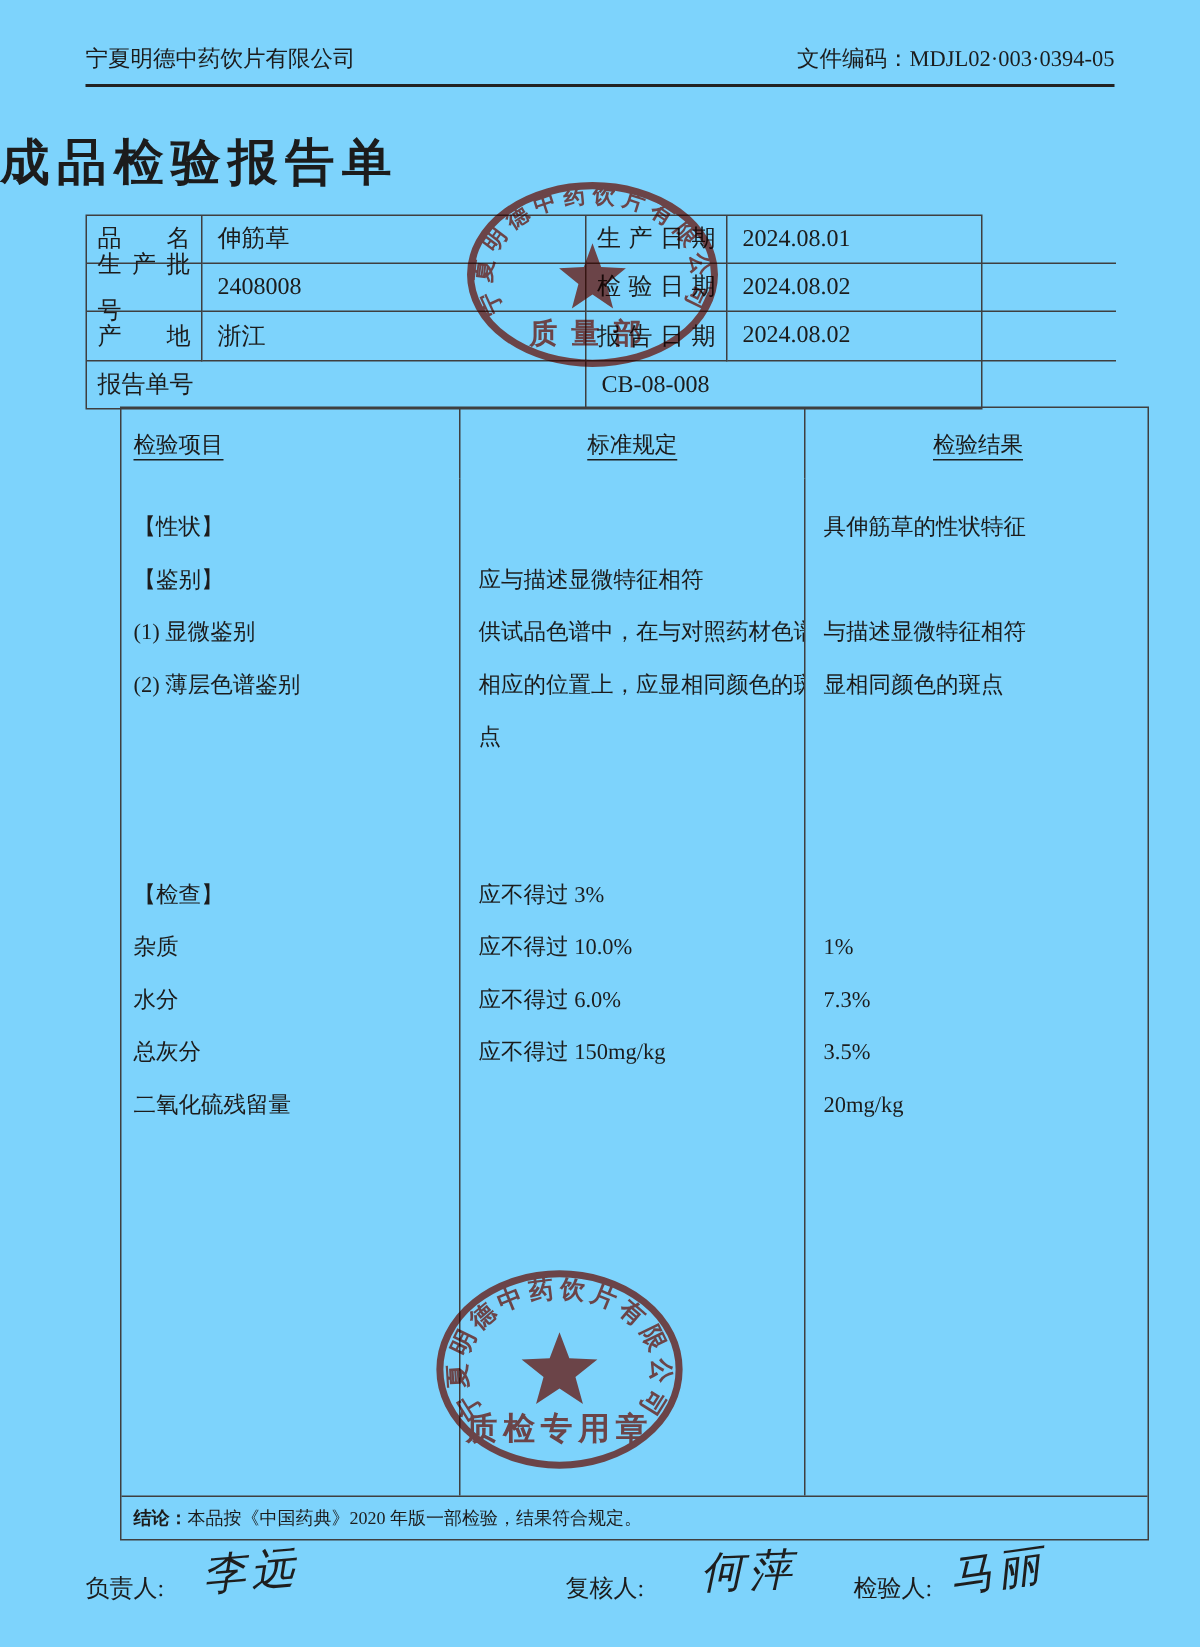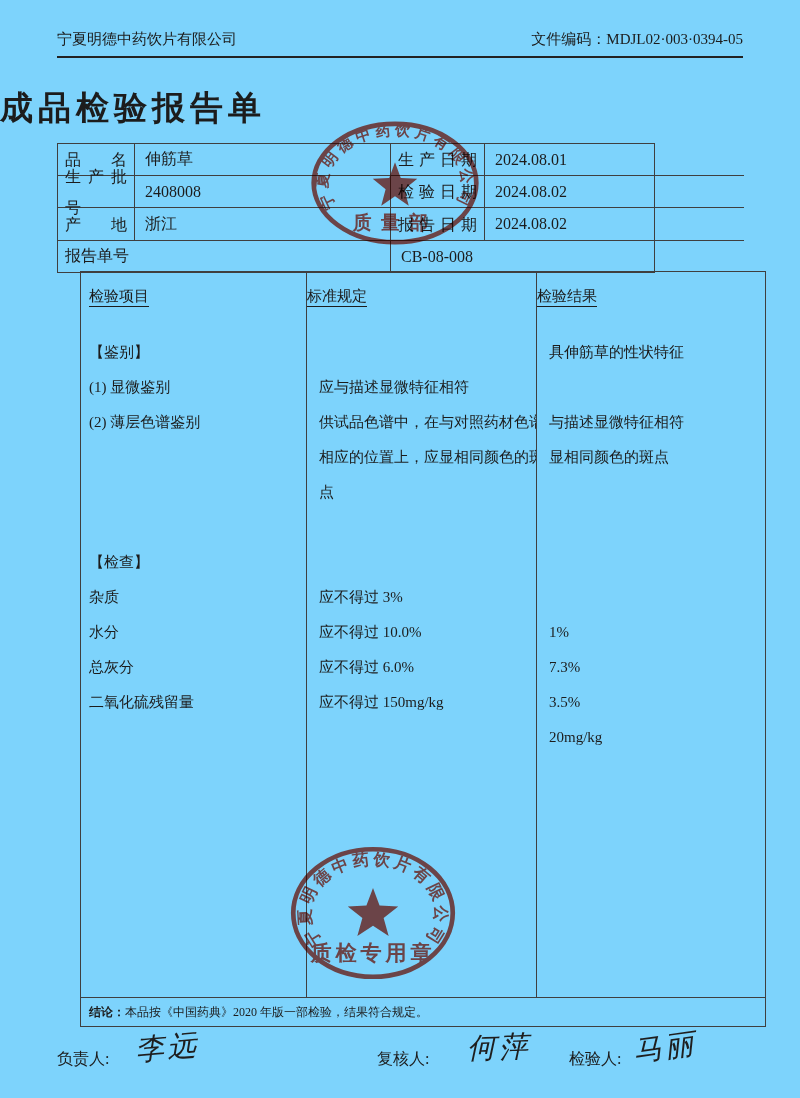--- a/index.html
+++ b/index.html
@@ -37,21 +37,21 @@
   .val { padding-left:10px; }
   .span12 { grid-column:1 / 3; }
   .span34 { grid-column:3 / 5; }
   
   .main-table {
     position:absolute; left:57px; top:271px; width:686px; height:756px;
     border:1px solid #3f3f3f; font-size:15px;
     display:flex; flex-direction:column;margin-left:23px;
   }
   .mt-head { display:grid; grid-template-columns:226px 230px 230px; height:47px; }
-  .th { display:flex; align-items:center; padding-top:2px; }
+  .th { display:flex; align-items:center; justify-content:center; padding-top:2px; }
   .th.first { justify-content:flex-start; padding-left:8px; }
   .u { text-decoration:underline; text-underline-offset:5px; }
   .mt-body { display:grid; grid-template-columns:226px 230px 230px; height:679px; }
   .col { padding-top:16px; overflow:hidden; }
   .c-item { padding-left:8px; }
   .c-std, .c-res { padding-left:12px; }
   .ln { height:35px; line-height:35px; white-space:nowrap; }
   .mt-concl {
     border-top:1px solid #3f3f3f; height:29px; line-height:28px;
     padding-left:8px; font-size:12px; white-space:nowrap;
@@ -124,20 +124,21 @@
         </div>
       <div class="th b-r">
           <span class="u">标准规定</span>
         </div>
       <div class="th">
           <span class="u">检验结果</span>
         </div>
     </div>
     <div class="mt-body">
       <div class="col c-item b-r">
+        <div class="ln">【性状】</div>
         <div class="ln">【鉴别】</div>
         <div class="ln">(1) 显微鉴别</div>
         <div class="ln">(2) 薄层色谱鉴别</div>
         <div class="ln"></div>
         <div class="ln"></div>
         <div class="ln"></div>
         <div class="ln">【检查】</div>
         <div class="ln">杂质</div>
         <div class="ln">水分</div>
         <div class="ln">总灰分</div>

